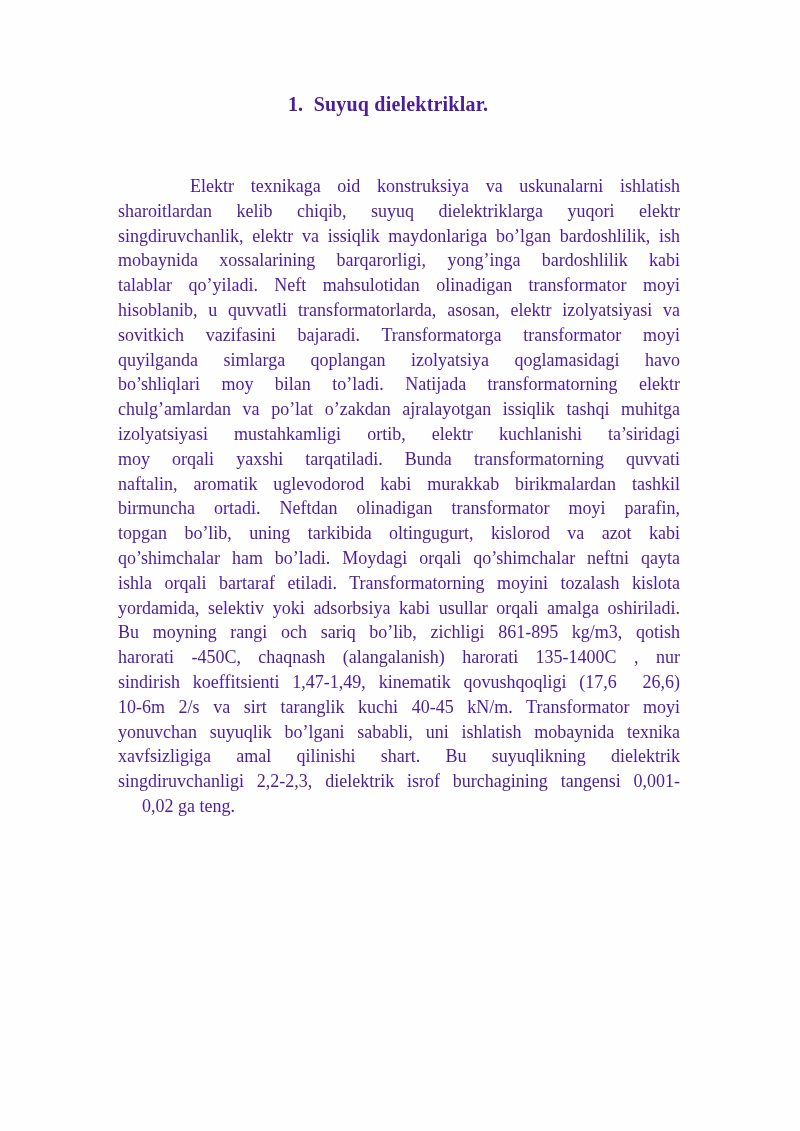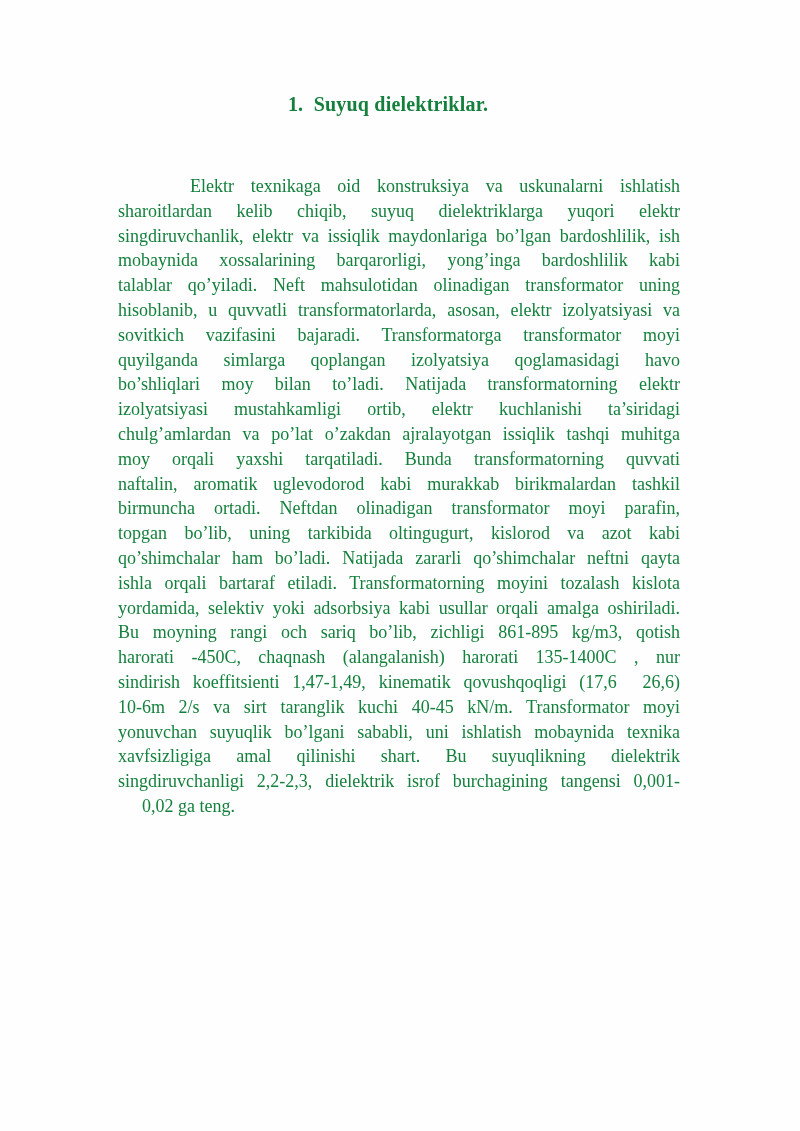--- a/index.html
+++ b/index.html
@@ -6,21 +6,21 @@
     margin: 0;
     padding: 0;
     background: #ffffff;
   }
   .page {
     position: relative;
     width: 800px;
     height: 1131px;
     background: #fefefe;
     font-family: "Liberation Serif", "DejaVu Serif", serif;
-    color: #15803d;
+    color: #4c1d95;
     overflow: hidden;
   }
   .doc-title {
     position: absolute;
     top: 92px;
     left: 118px;
     width: 540px;
     text-align: center;
     font-size: 20px;
     font-weight: bold;
@@ -56,32 +56,32 @@
 </head>
 <body>
 
 <div class="page">
   <div class="doc-title">1.  Suyuq dielektriklar.</div>
   <div class="paragraph">
       <div class="line first">Elektr texnikaga oid konstruksiya va uskunalarni ishlatish</div>
       <div class="line">sharoitlardan kelib chiqib, suyuq dielektriklarga yuqori elektr</div>
       <div class="line">singdiruvchanlik, elektr va issiqlik maydonlariga bo’lgan bardoshlilik, ish</div>
       <div class="line">mobaynida xossalarining barqarorligi, yong’inga bardoshlilik kabi</div>
-      <div class="line">talablar qo’yiladi. Neft mahsulotidan olinadigan transformator uning</div>
+      <div class="line">talablar qo’yiladi. Neft mahsulotidan olinadigan transformator moyi</div>
       <div class="line">hisoblanib, u quvvatli transformatorlarda, asosan, elektr izolyatsiyasi va</div>
       <div class="line">sovitkich vazifasini bajaradi. Transformatorga transformator moyi</div>
       <div class="line">quyilganda simlarga qoplangan izolyatsiya qoglamasidagi havo</div>
       <div class="line">bo’shliqlari moy bilan to’ladi. Natijada transformatorning elektr</div>
+      <div class="line">chulg’amlardan va po’lat o’zakdan ajralayotgan issiqlik tashqi muhitga</div>
       <div class="line">izolyatsiyasi mustahkamligi ortib, elektr kuchlanishi ta’siridagi</div>
-      <div class="line">chulg’amlardan va po’lat o’zakdan ajralayotgan issiqlik tashqi muhitga</div>
       <div class="line">moy orqali yaxshi tarqatiladi. Bunda transformatorning quvvati</div>
       <div class="line">naftalin, aromatik uglevodorod kabi murakkab birikmalardan tashkil</div>
       <div class="line">birmuncha ortadi. Neftdan olinadigan transformator moyi parafin,</div>
       <div class="line">topgan bo’lib, uning tarkibida oltingugurt, kislorod va azot kabi</div>
-      <div class="line">qo’shimchalar ham bo’ladi. Natijada zararli qo’shimchalar neftni qayta</div>
+      <div class="line">qo’shimchalar ham bo’ladi. Moydagi orqali qo’shimchalar neftni qayta</div>
       <div class="line">ishla orqali bartaraf etiladi. Transformatorning moyini tozalash kislota</div>
       <div class="line">yordamida, selektiv yoki adsorbsiya kabi usullar orqali amalga oshiriladi.</div>
       <div class="line">Bu moyning rangi och sariq bo’lib, zichligi 861-895 kg/m3, qotish</div>
       <div class="line">harorati -450C, chaqnash (alangalanish) harorati 135-1400C , nur</div>
       <div class="line">sindirish koeffitsienti 1,47-1,49, kinematik qovushqoqligi (17,6 &nbsp;26,6)</div>
       <div class="line">10-6m 2/s va sirt taranglik kuchi 40-45 kN/m. Transformator moyi</div>
       <div class="line">yonuvchan suyuqlik bo’lgani sababli, uni ishlatish mobaynida texnika</div>
       <div class="line">xavfsizligiga amal qilinishi shart. Bu suyuqlikning dielektrik</div>
       <div class="line">singdiruvchanligi 2,2-2,3, dielektrik isrof burchagining tangensi 0,001-</div>
       <div class="line last">0,02 ga teng.</div>

